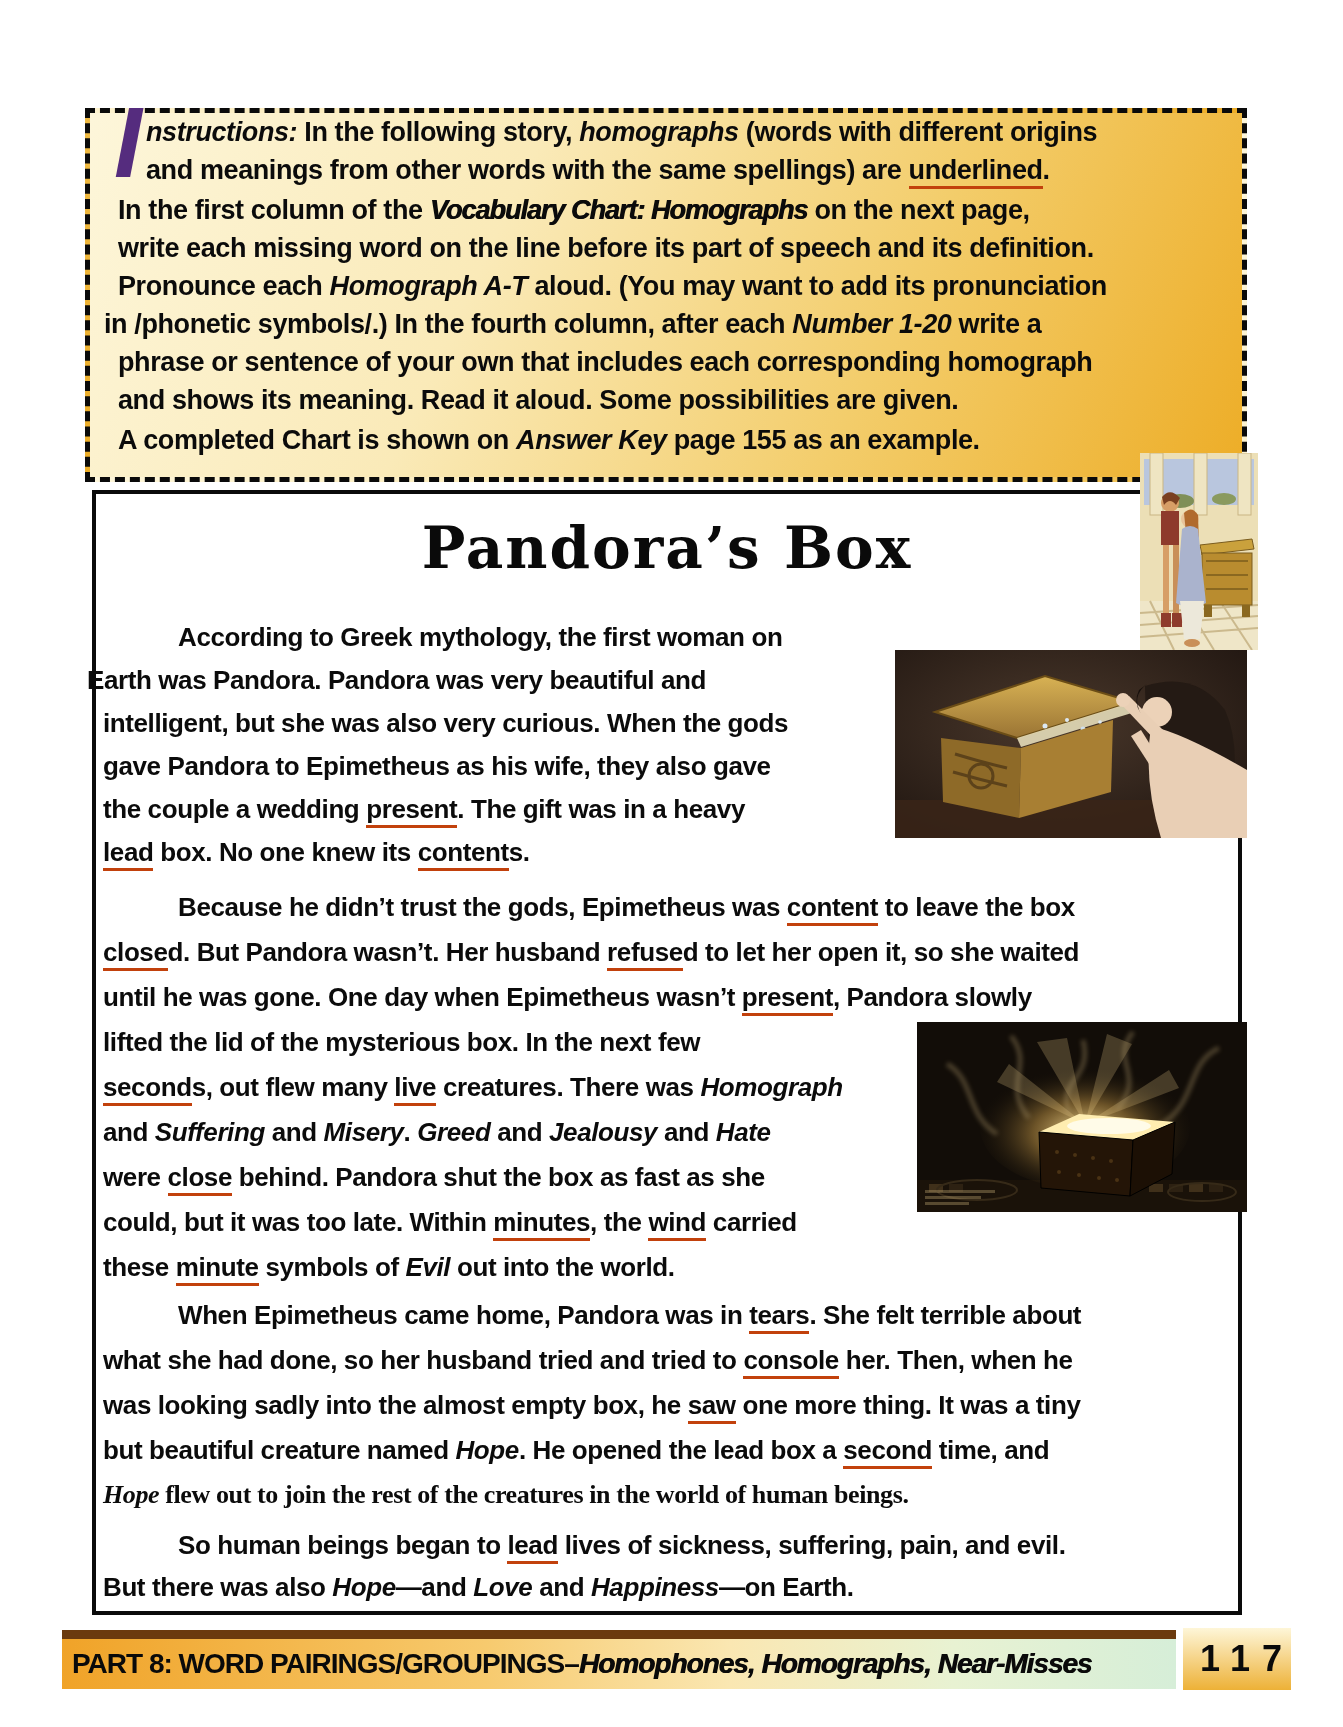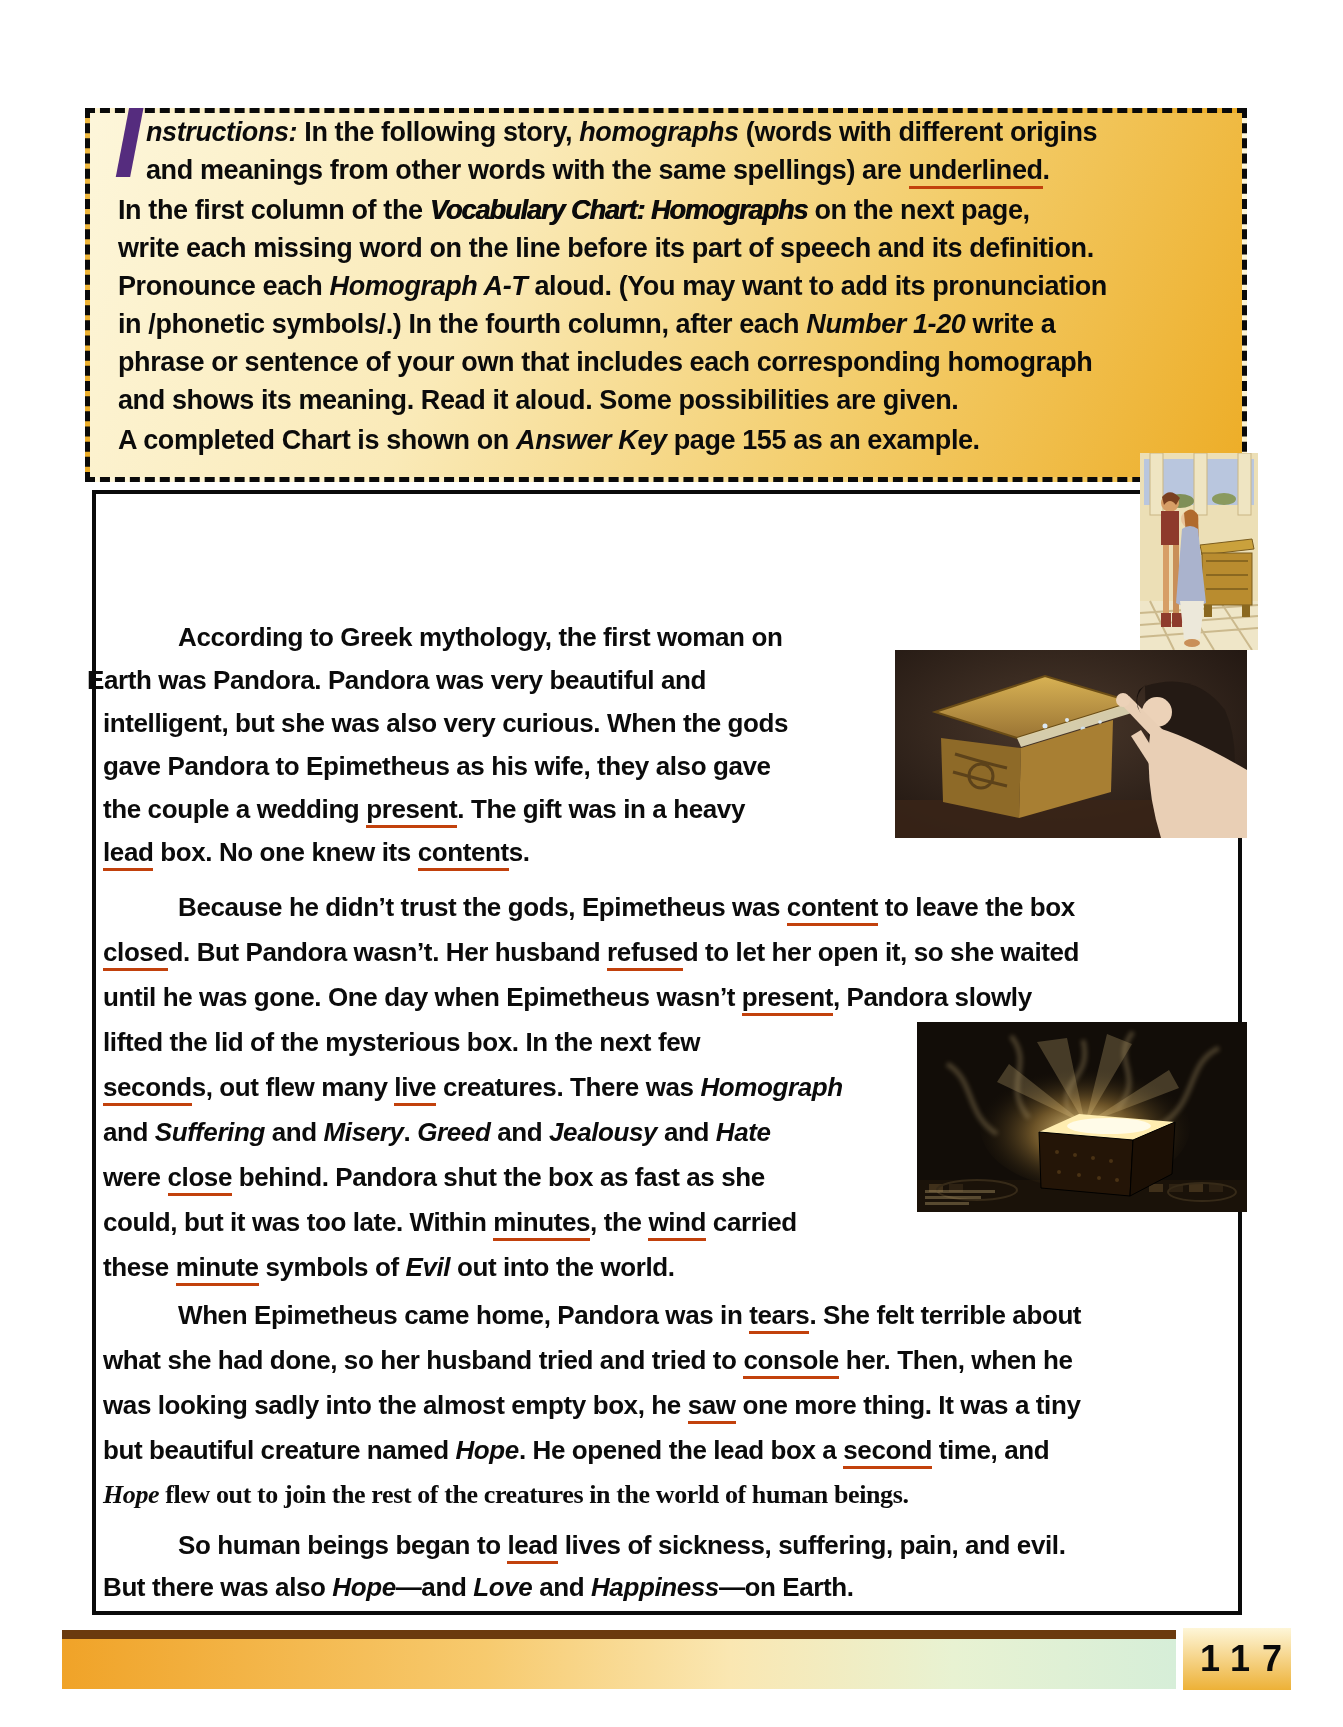--- a/index.html
+++ b/index.html
@@ -46,28 +46,29 @@
 </style>
 </head>
 <body>
 
 <div class="page">
 
   <div class="instr-box"></div>
   <div class="dropcap">I</div>
 
   <div class="story-box"></div>
+  <div class="story-title">Pandora’s Box</div>
 
   <div id="text-layer">
       <div class="tl instr" style="left: 146px; top: 117px;"><span class="bi">nstructions:</span> In the following story, <span class="it">homographs</span> (words with different origins</div>
       <div class="tl instr" style="left: 146px; top: 155px;">and meanings from other words with the same spellings) are <span class="un">underlined</span>.</div>
       <div class="tl instr" style="left: 118px; top: 195px;">In the first column of the <span class="hv">Vocabulary Chart: Homographs</span> on the next page,</div>
       <div class="tl instr" style="left: 118px; top: 233px;">write each missing word on the line before its part of speech and its definition.</div>
       <div class="tl instr" style="left: 118px; top: 271px;">Pronounce each <span class="it">Homograph A-T</span> aloud. (You may want to add its pronunciation</div>
-      <div class="tl instr" style="left: 118px; top: 309px;">in /phonetic symbols/.) In the fourth column, after each <span class="it">Number 1-20</span> write a</div>
+      <div class="tl instr" style="left: 104px; top: 309px;">in /phonetic symbols/.) In the fourth column, after each <span class="it">Number 1-20</span> write a</div>
       <div class="tl instr" style="left: 118px; top: 347px;">phrase or sentence of your own that includes each corresponding homograph</div>
       <div class="tl instr" style="left: 118px; top: 385px;">and shows its meaning. Read it aloud. Some possibilities are given.</div>
       <div class="tl instr" style="left: 118px; top: 425px;">A completed Chart is shown on <span class="it">Answer Key</span> page 155 as an example.</div>
       <div class="tl body" style="left: 178px; top: 622px;">According to Greek mythology, the first woman on</div>
       <div class="tl body" style="left: 87px; top: 665px;">Earth was Pandora. Pandora was very beautiful and</div>
       <div class="tl body" style="left: 103px; top: 708px;">intelligent, but she was also very curious. When the gods</div>
       <div class="tl body" style="left: 103px; top: 751px;">gave Pandora to Epimetheus as his wife, they also gave</div>
       <div class="tl body" style="left: 103px; top: 794px; text-align: center;">the couple a wedding <span class="un">present</span>. The gift was in a heavy</div>
       <div class="tl body" style="left: 103px; top: 837px;"><span class="un">lead</span> box. No one knew its <span class="un">content</span>s.</div>
       <div class="tl body" style="left: 178px; top: 892px;">Because he didn’t trust the gods, Epimetheus was <span class="un">content</span> to leave the box</div>
@@ -210,17 +211,20 @@
     </g>
     <g fill="#cbb27a" opacity="0.35">
       <rect x="8" y="168" width="70" height="3"></rect>
         <rect x="8" y="174" width="56" height="3"></rect>
         <rect x="8" y="180" width="44" height="3"></rect>
     </g>
   </svg>
 
   <div class="footer-brown"></div>
   <div class="footer-band"></div>
+  <div class="footer-text">
+    <span>PART 8: WORD PAIRINGS/GROUPINGS–</span><span class="fit">Homophones, Homographs, Near-Misses</span>
+  </div>
   <div class="pagenum-box">
     <span class="pagenum">117</span>
   </div>
 
 </div>
 
 </body></html>

